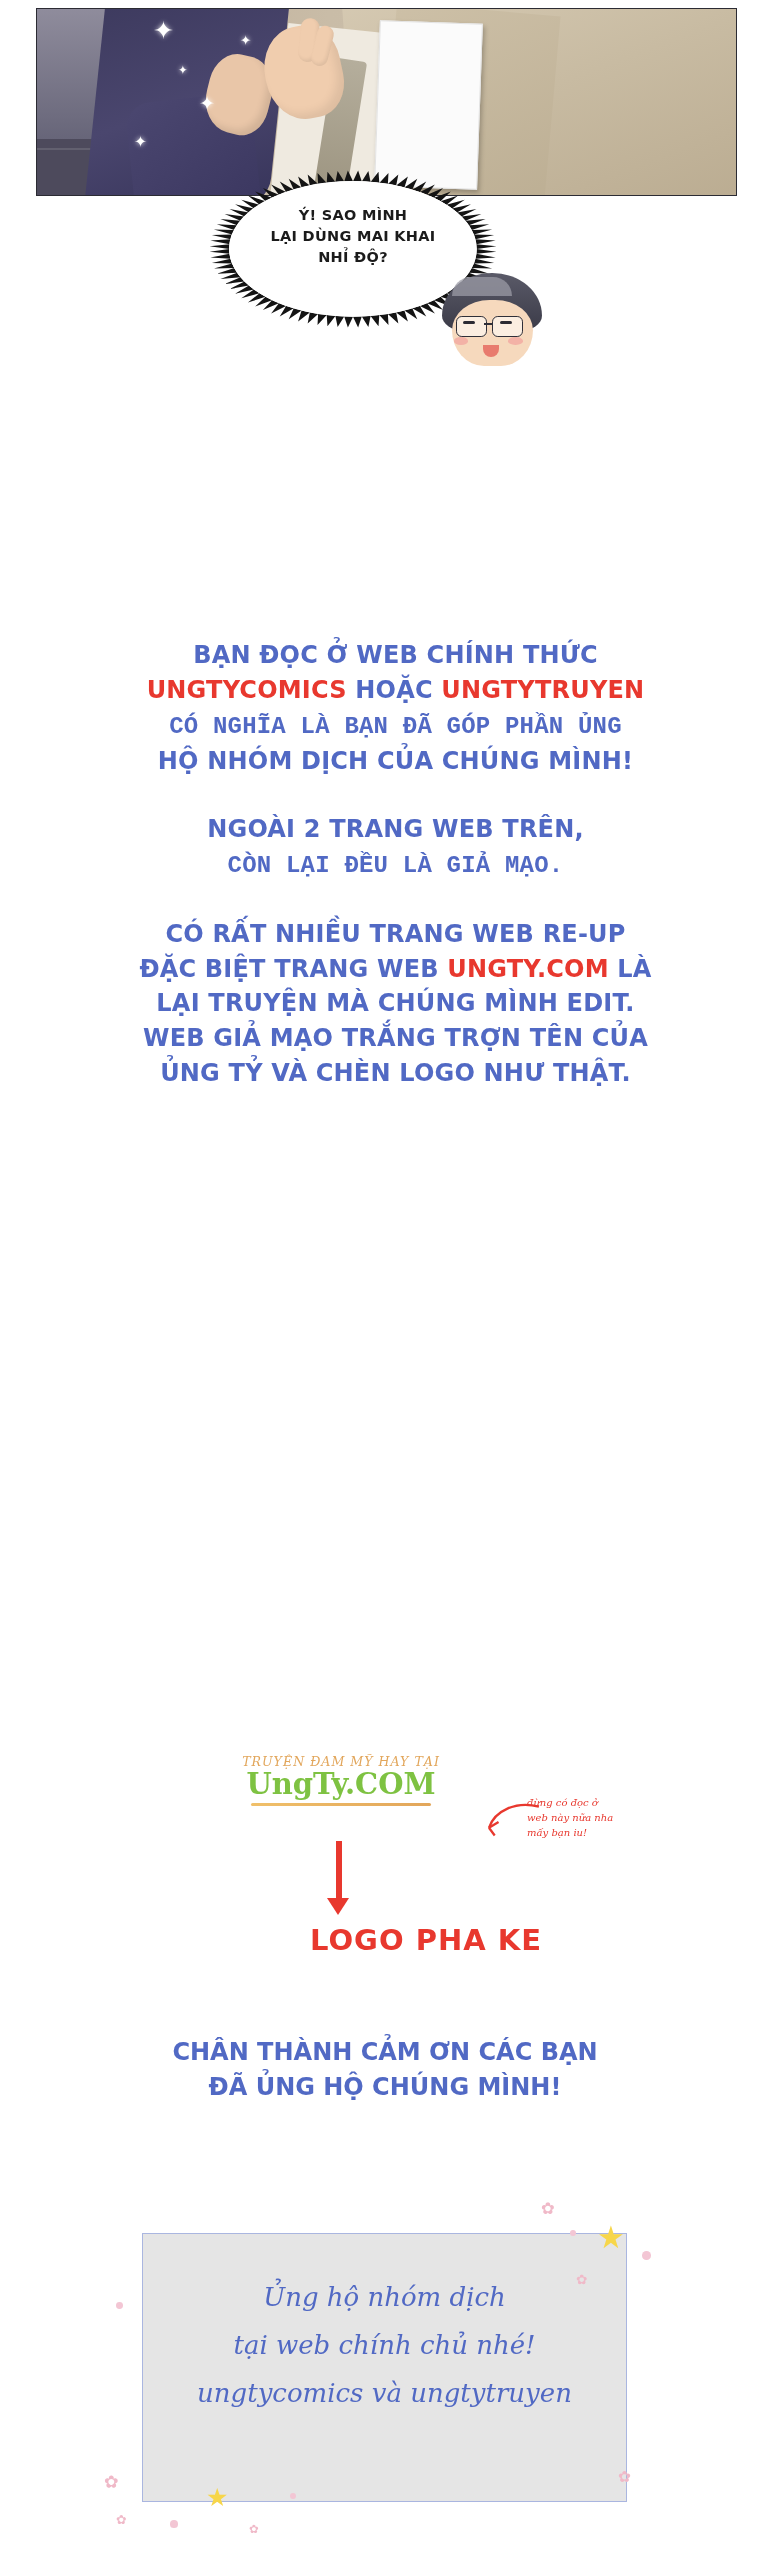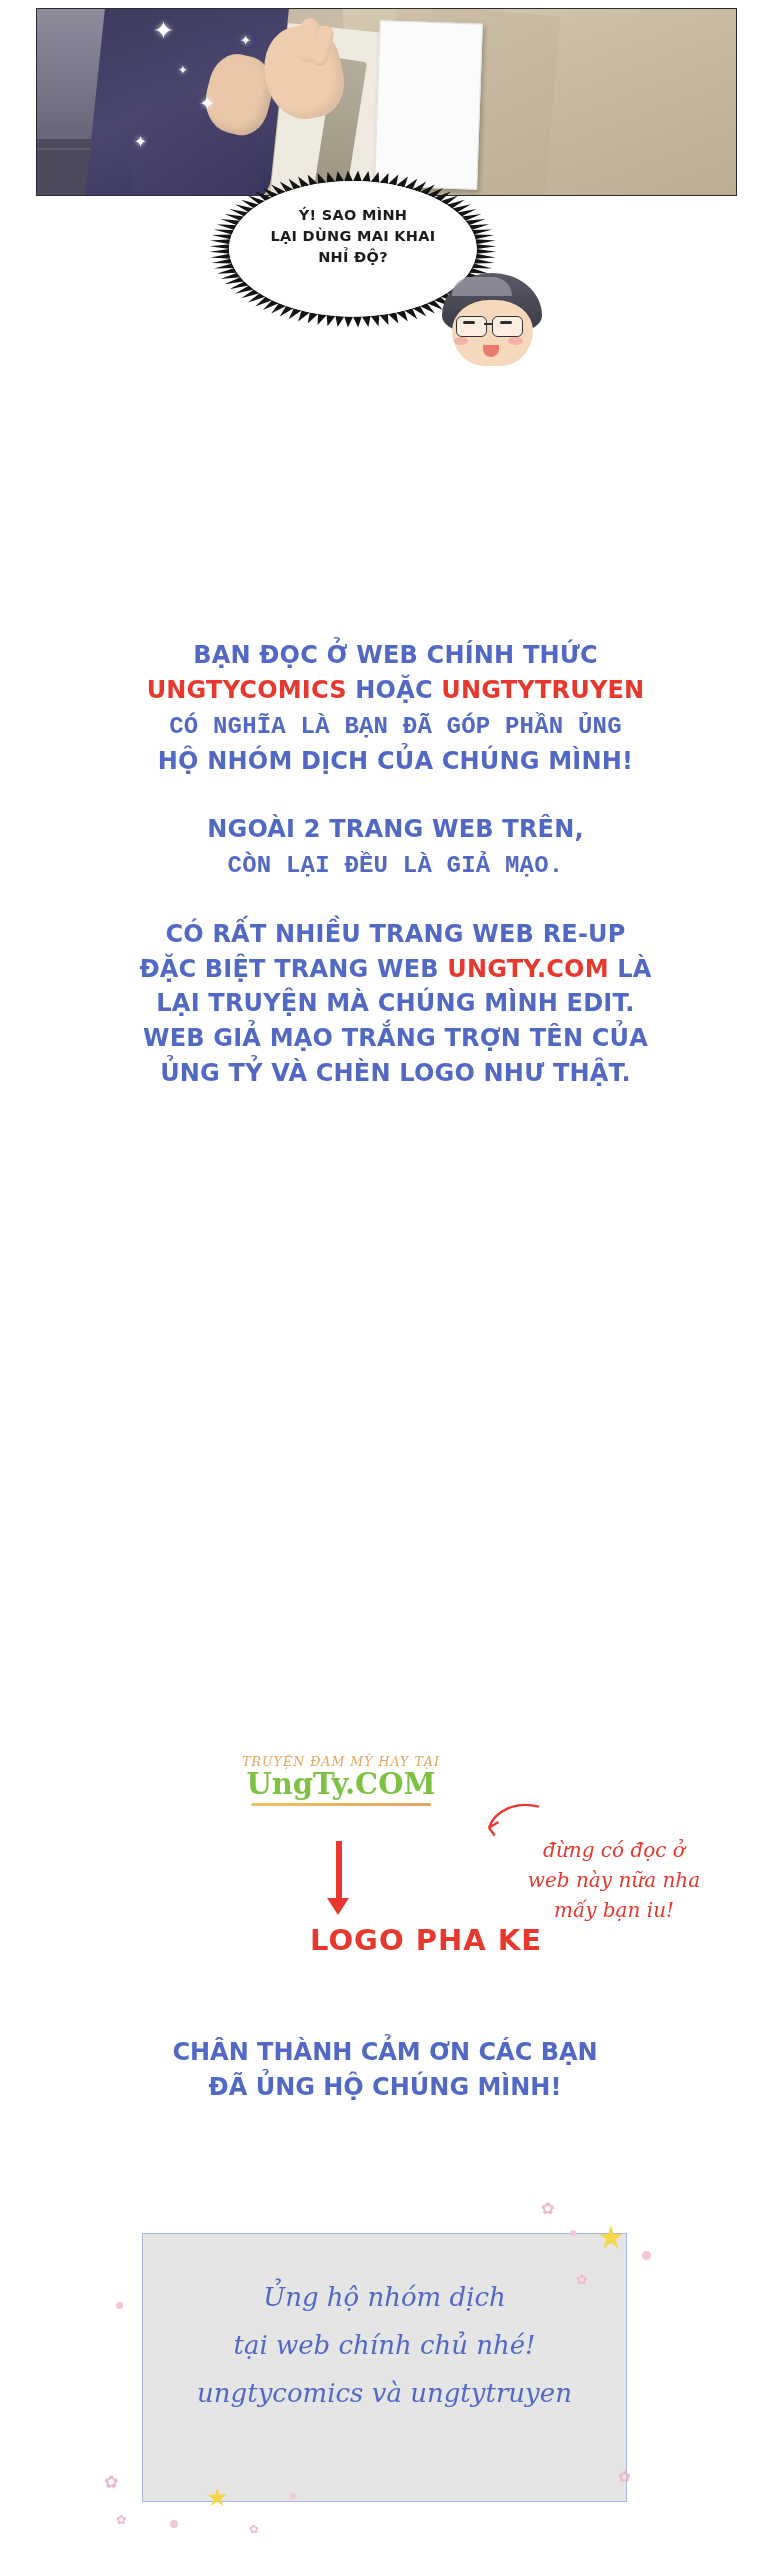--- a/index.html
+++ b/index.html
@@ -261,24 +261,23 @@
   }
 
   .hand-note {
     position: absolute;
     left: 527px;
     top: 1795px;
     width: 174px;
     color: #e8382e;
     font-family: "DejaVu Serif", serif;
     font-style: italic;
-    font-size: 20px;
+    font-size: 10px;
     line-height: 1.5;
-    text-align: center;
-    margin-top: 40px;
+    text-align: left;
   }
 
   .arrow-down {
     position: absolute;
     left: 336px;
     top: 1841px;
     width: 5.8px;
     height: 58px;
     background: #e8382e;
   }

